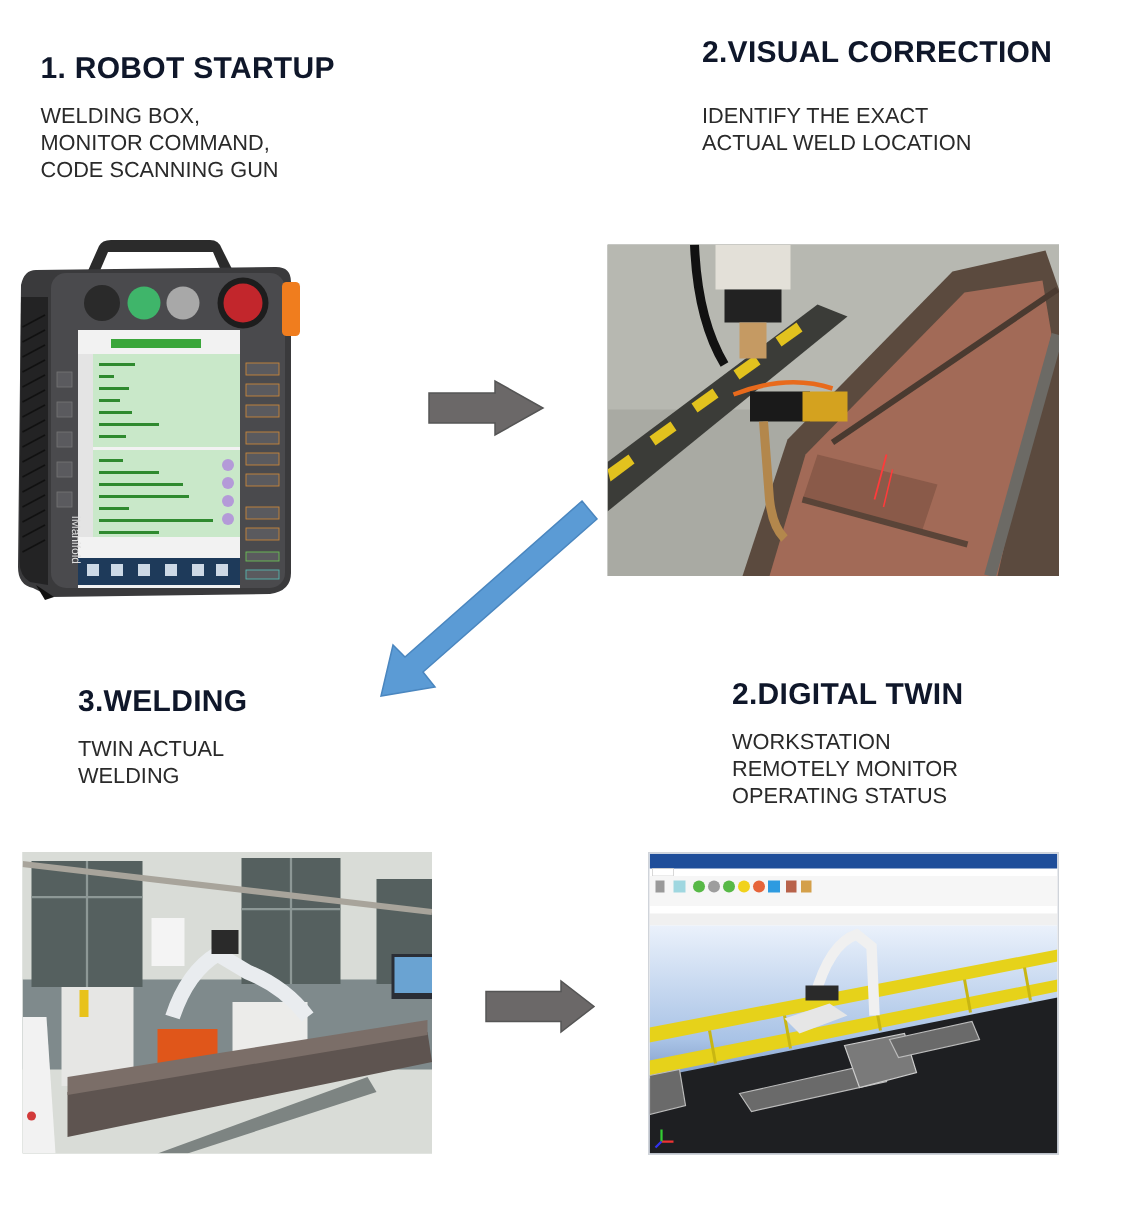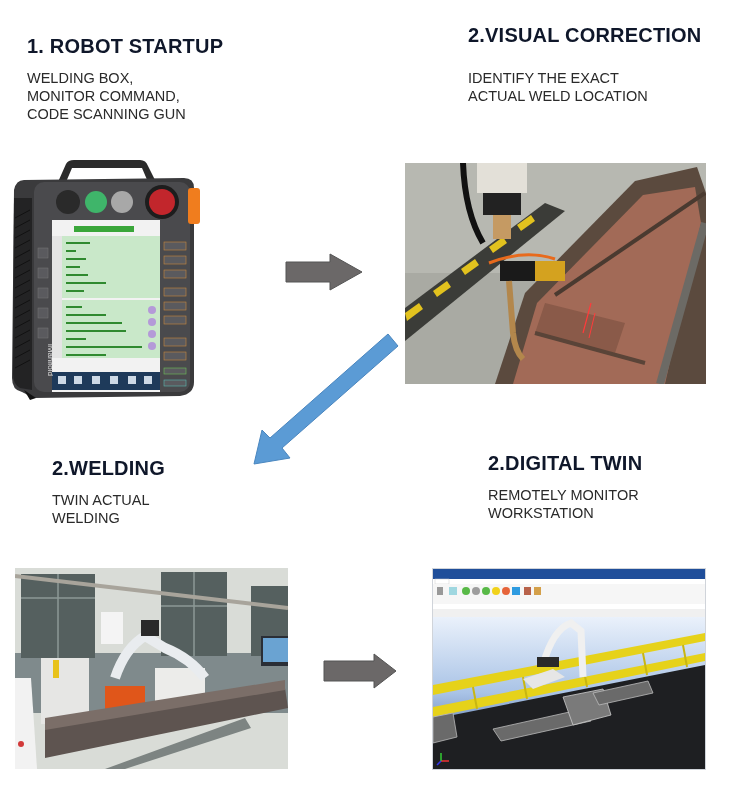--- a/index.html
+++ b/index.html
@@ -181,21 +181,21 @@
 
     <path d="M178 170 L186 140" stroke="#ff3b3b" stroke-width="1.2"></path>
     <path d="M184 175 L190 150" stroke="#ff3b3b" stroke-width="1"></path>
   </svg>
 </div>
 
 <svg class="arrow" style="left:250px; top:330px;" width="150" height="138" viewBox="0 0 150 138">
   <path d="M138 4 L148 16 L32 118 L40 128 L4 134 L12 100 L20 108 Z" fill="#5b9bd5" stroke="#4a86bf" stroke-width="1"></path>
 </svg>
 
-<div class="step-title" style="left:52px; top:457px;">2.WELDING</div>
+<div class="step-title" style="left:52px; top:457px;">3.WELDING</div>
 <div class="step-desc" style="left:52px; top:491px;">
   <div>TWIN ACTUAL</div>
   <div>WELDING</div>
 </div>
 
 <div class="photo" id="photo-weld">
   <svg width="273" height="201" viewBox="0 0 273 201">
     <rect width="273" height="201" fill="#d9dcd7"></rect>
 
     <rect y="85" width="273" height="60" fill="#7f8a8c"></rect>
@@ -234,22 +234,23 @@
     <circle cx="6" cy="176" r="3" fill="#d23a3a"></circle>
   </svg>
 </div>
 
 <svg class="arrow" style="left:322px; top:652px;" width="78" height="38" viewBox="0 0 78 38">
   <path d="M2 9 L52 9 L52 2 L74 19 L52 36 L52 29 L2 29 Z" fill="#6b6868" stroke="#555" stroke-width="1"></path>
 </svg>
 
 <div class="step-title" style="left:488px; top:452px;">2.DIGITAL TWIN</div>
 <div class="step-desc" style="left:488px; top:486px;">
+  <div>WORKSTATION</div>
   <div>REMOTELY MONITOR</div>
-  <div>WORKSTATION</div>
+  <div>OPERATING STATUS</div>
 </div>
 
 <div class="photo" id="photo-twin">
   <svg width="272" height="200" viewBox="0 0 272 200">
     <defs>
       <linearGradient id="sky" x1="0" y1="0" x2="0" y2="1">
         <stop offset="0" stop-color="#eaf1fb"></stop>
         <stop offset="0.5" stop-color="#a9c3e6"></stop>
         <stop offset="1" stop-color="#2f4f8f"></stop>
       </linearGradient>

